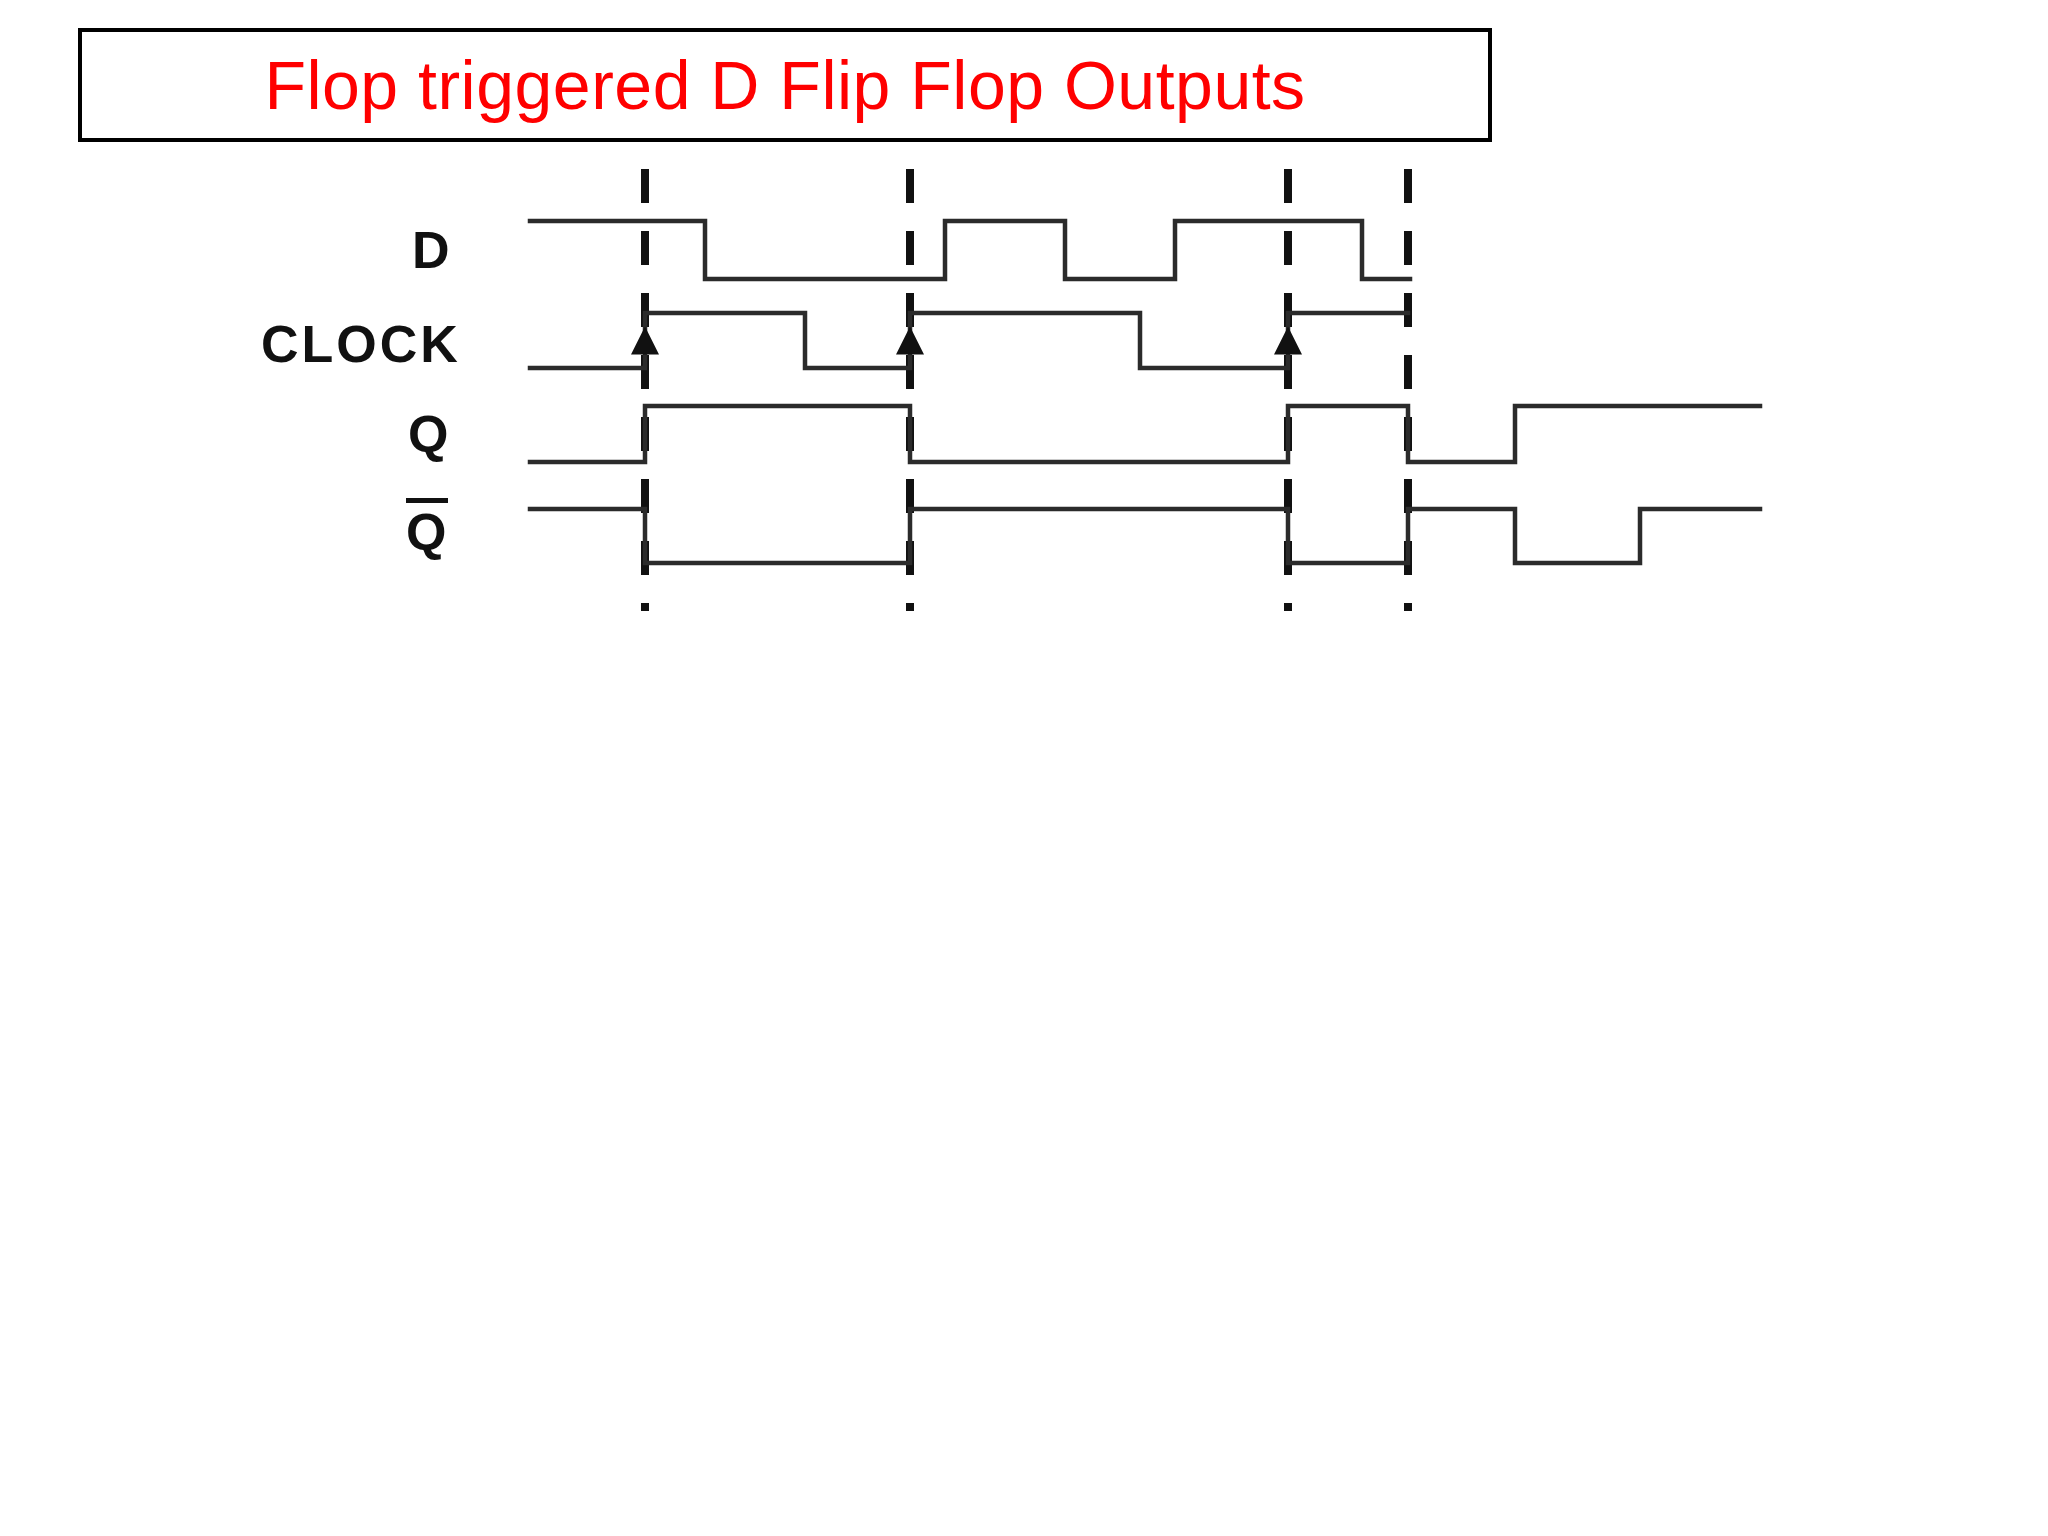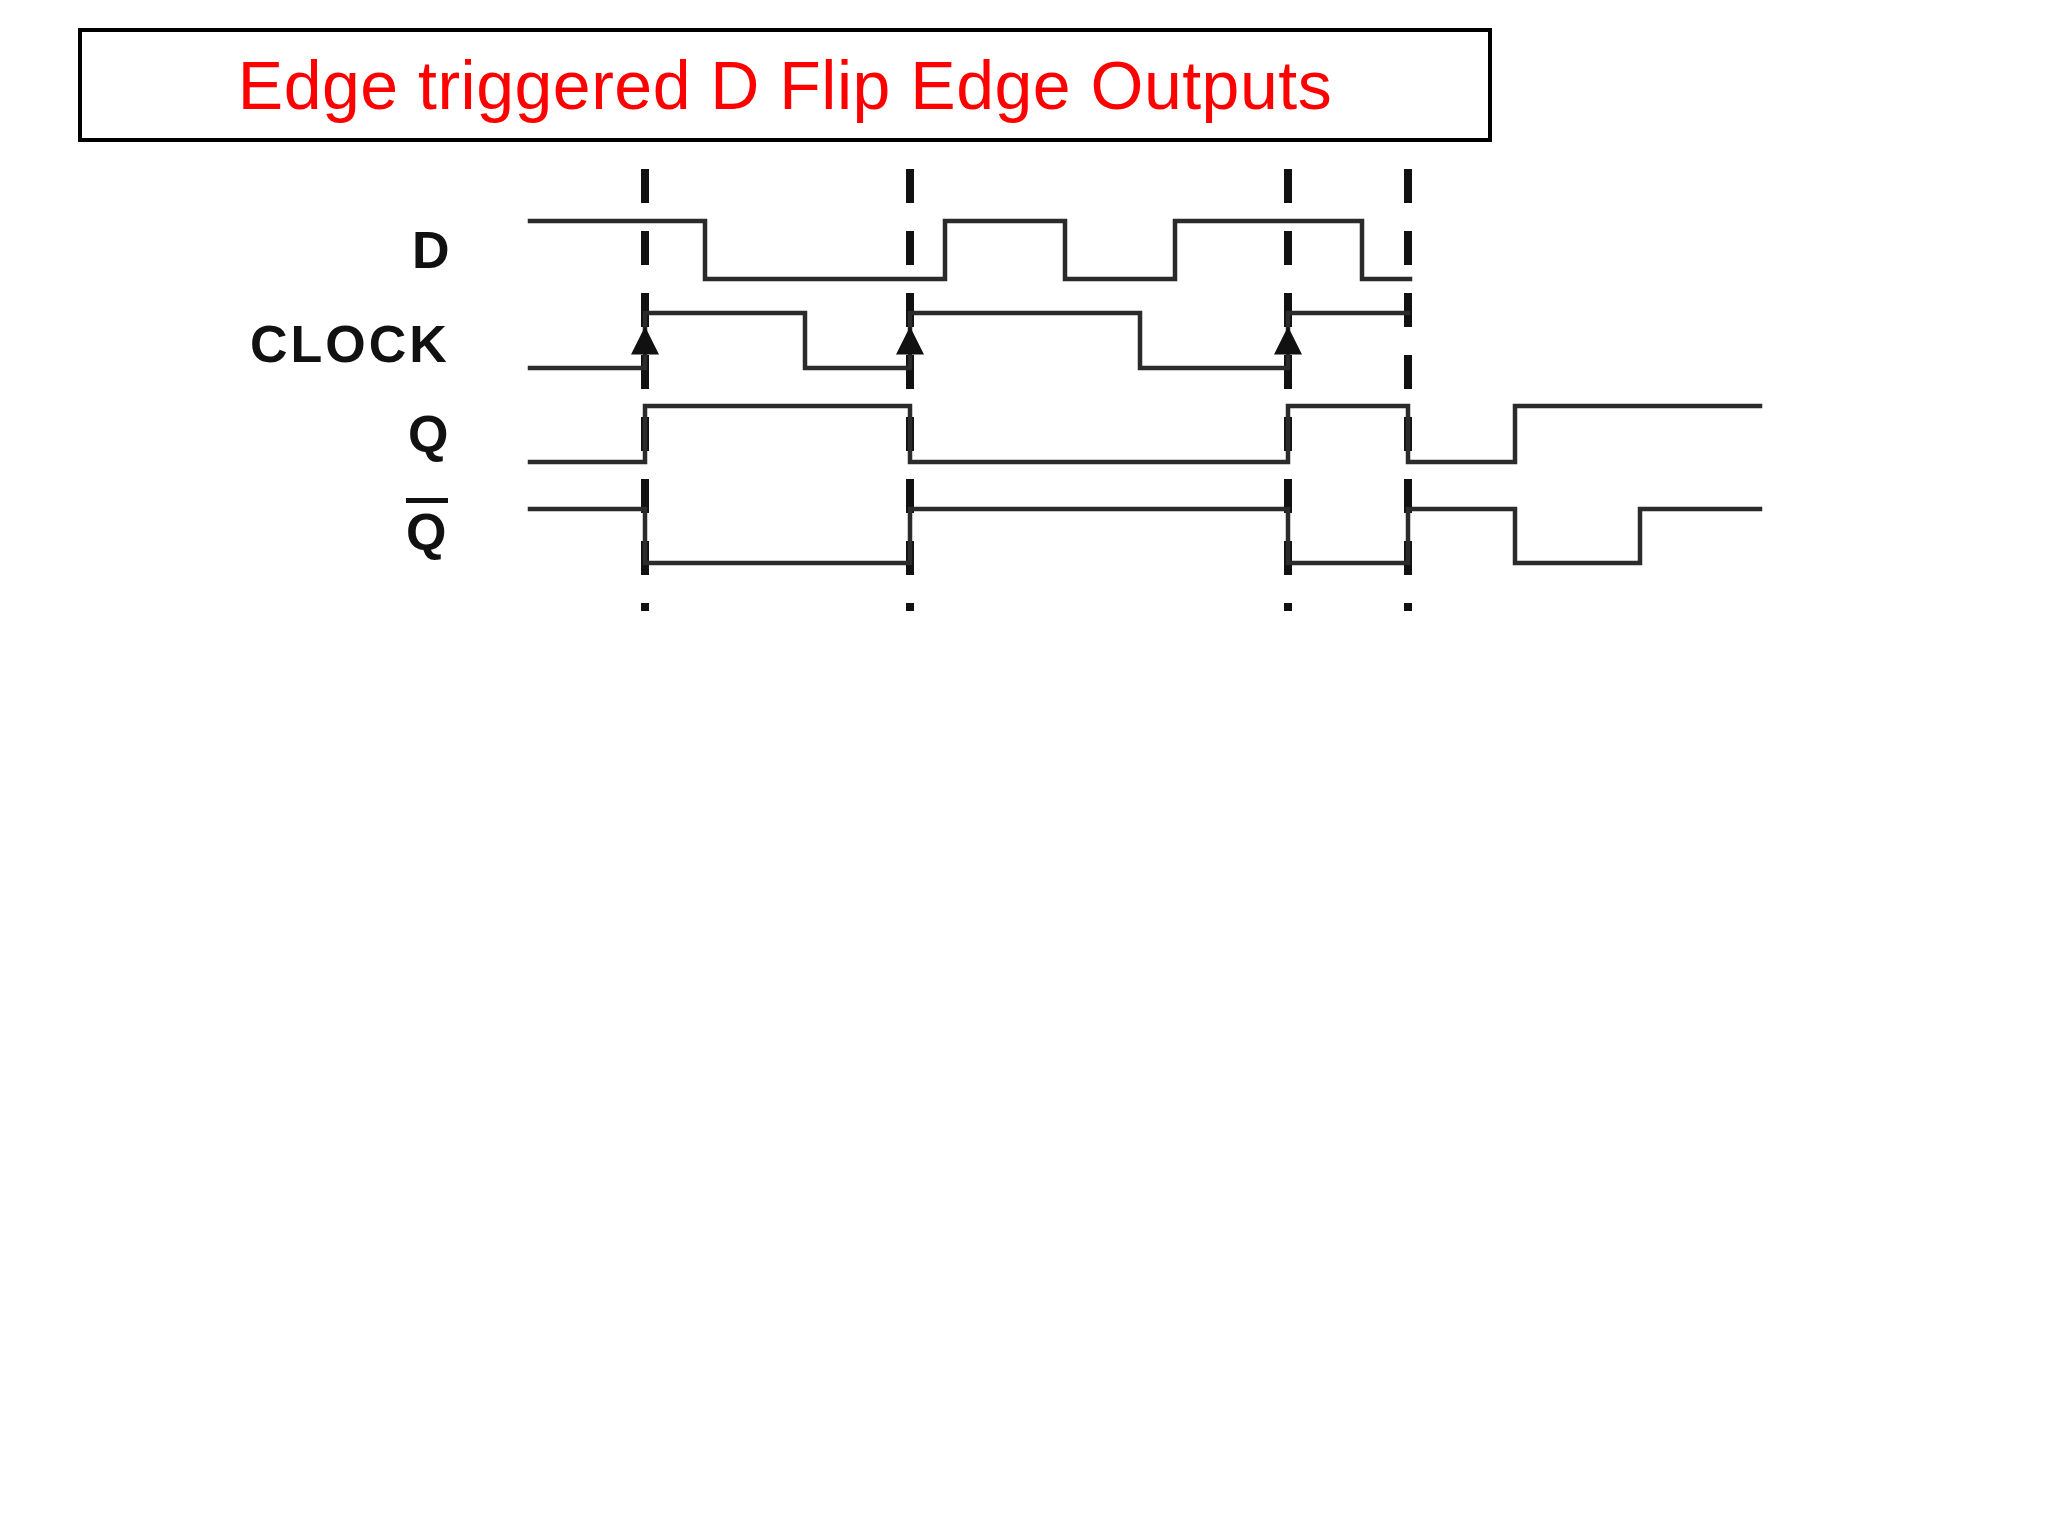--- a/index.html
+++ b/index.html
@@ -61,35 +61,35 @@
     position: absolute;
     color: #111111;
     font-family: "Liberation Sans", sans-serif;
     font-weight: bold;
     font-size: 52px;
     letter-spacing: 2px;
     white-space: nowrap;
     line-height: 1;
   }
   #label-d      { left: 412px; top: 224px; }
-  #label-clock  { left: 250px; top: 318px; letter-spacing: 3px; }
+  #label-clock  { left: 261px; top: 318px; letter-spacing: 3px; }
   #label-q      { left: 408px; top: 408px; }
   #label-qbar   { left: 406px; top: 498px; }
   .overline {
     display: inline-block;
     border-top: 5px solid #111111;
     padding-top: 3px;
     line-height: 1;
   }
 </style>
 </head>
 <body>
 
 <div id="title-box">
-  <span id="title-text">Edge triggered D Flip Edge Outputs</span>
+  <span id="title-text">Flop triggered D Flip Flop Outputs</span>
 </div>
 
 <div id="waveform-figure">
 
   <span class="sig-label" id="label-d">D</span>
 
   <span class="sig-label" id="label-clock">CLOCK</span>
 
   <span class="sig-label" id="label-q">Q</span>
 

